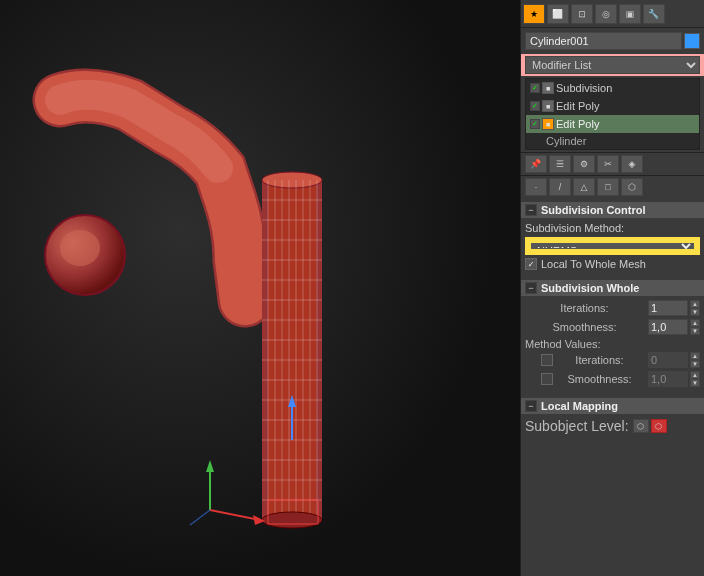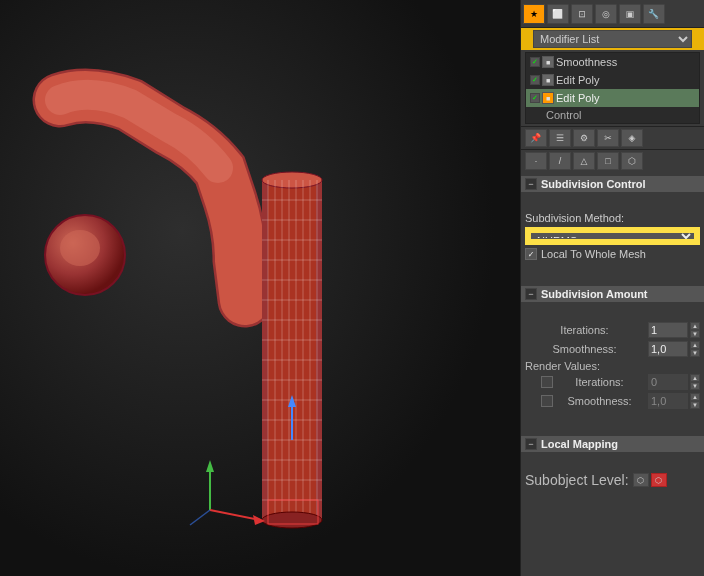--- a/index.html
+++ b/index.html
@@ -104,22 +104,22 @@
     #color-swatch {
       width: 16px;
       height: 16px;
       background: #3399ff;
       border: 1px solid #555;
       cursor: pointer;
     }
 
     
     #modifier-list-row {
-      padding: 2px 12px;
-      background: #eab308;
+      padding: 2px 4px;
+      background: #fca5a5;
     }
 
     #modifier-list-select {
       width: 100%;
       background: #555;
       border: 1px solid #444;
       color: #ccc;
       font-size: 11px;
       padding: 1px 2px;
       height: 18px;
@@ -242,21 +242,21 @@
     }
 
     .section-title {
       font-size: 11px;
       color: #eee;
       font-weight: bold;
     }
 
     
     .panel-content {
-      padding: 20px 4px;
+      padding: 4px 4px;
       background: #3a3a3a;
     }
 
     .field-row {
       display: flex;
       align-items: center;
       margin-bottom: 3px;
       gap: 2px;
     }
 
@@ -456,44 +456,48 @@
 
   <div id="top-icons">
     <div class="icon-btn active">★</div>
     <div class="icon-btn">⬜</div>
     <div class="icon-btn">⊡</div>
     <div class="icon-btn">◎</div>
     <div class="icon-btn">▣</div>
     <div class="icon-btn">🔧</div>
   </div>
 
+  <div id="object-name-row">
+    <input id="object-name-input" type="text" value="Cylinder001" style="">
+    <div id="color-swatch"></div>
+  </div>
 
   <div id="modifier-list-row">
     <select id="modifier-list-select">
       <option>Modifier List</option>
     </select>
   </div>
 
   <div id="modifier-stack">
     <div class="stack-item">
       <div class="stack-check">✓</div>
       <div class="stack-icon">■</div>
-      <span class="stack-label">Smoothness</span>
+      <span class="stack-label">Subdivision</span>
     </div>
     <div class="stack-item">
       <div class="stack-check">✓</div>
       <div class="stack-icon">■</div>
       <span class="stack-label">Edit Poly</span>
     </div>
     <div class="stack-item selected">
       <div class="stack-check">✓</div>
       <div class="stack-icon active">■</div>
       <span class="stack-label">Edit Poly</span>
     </div>
-    <div class="sub-item">Control</div>
+    <div class="sub-item">Cylinder</div>
   </div>
 
   <div id="stack-toolbar">
     <div class="stack-tool-btn">📌</div>
     <div class="stack-tool-btn">☰</div>
     <div class="stack-tool-btn">⚙</div>
     <div class="stack-tool-btn">✂</div>
     <div class="stack-tool-btn">◈</div>
   </div>
 
@@ -520,40 +524,40 @@
       </select>
     </div>
     <div class="checkbox-row">
       <div class="checkbox-box checked">✓</div>
       <span class="checkbox-label">Local To Whole Mesh</span>
     </div>
   </div>
 
   <div class="section-header">
     <div class="section-minus">−</div>
-    <span class="section-title">Subdivision Amount</span>
+    <span class="section-title">Subdivision Whole</span>
   </div>
   <div class="panel-content">
     <div class="field-row">
       <span class="field-label-right">Iterations:</span>
       <input class="spinner-input" type="text" value="1" style="">
       <div class="spinner-arrows">
         <div class="spinner-arrow">▲</div>
         <div class="spinner-arrow">▼</div>
       </div>
     </div>
     <div class="field-row">
       <span class="field-label-right">Smoothness:</span>
       <input class="spinner-input" type="text" value="1,0" style="">
       <div class="spinner-arrows">
         <div class="spinner-arrow">▲</div>
         <div class="spinner-arrow">▼</div>
       </div>
     </div>
-    <div class="render-values-label">Render Values:</div>
+    <div class="render-values-label">Method Values:</div>
     <div class="field-row sub-field-row">
       <div class="checkbox-box disabled-check"></div>
       <span class="field-label-right">Iterations:</span>
       <input class="spinner-input disabled-input" type="text" value="0" style="">
       <div class="spinner-arrows">
         <div class="spinner-arrow">▲</div>
         <div class="spinner-arrow">▼</div>
       </div>
     </div>
     <div class="field-row sub-field-row">

